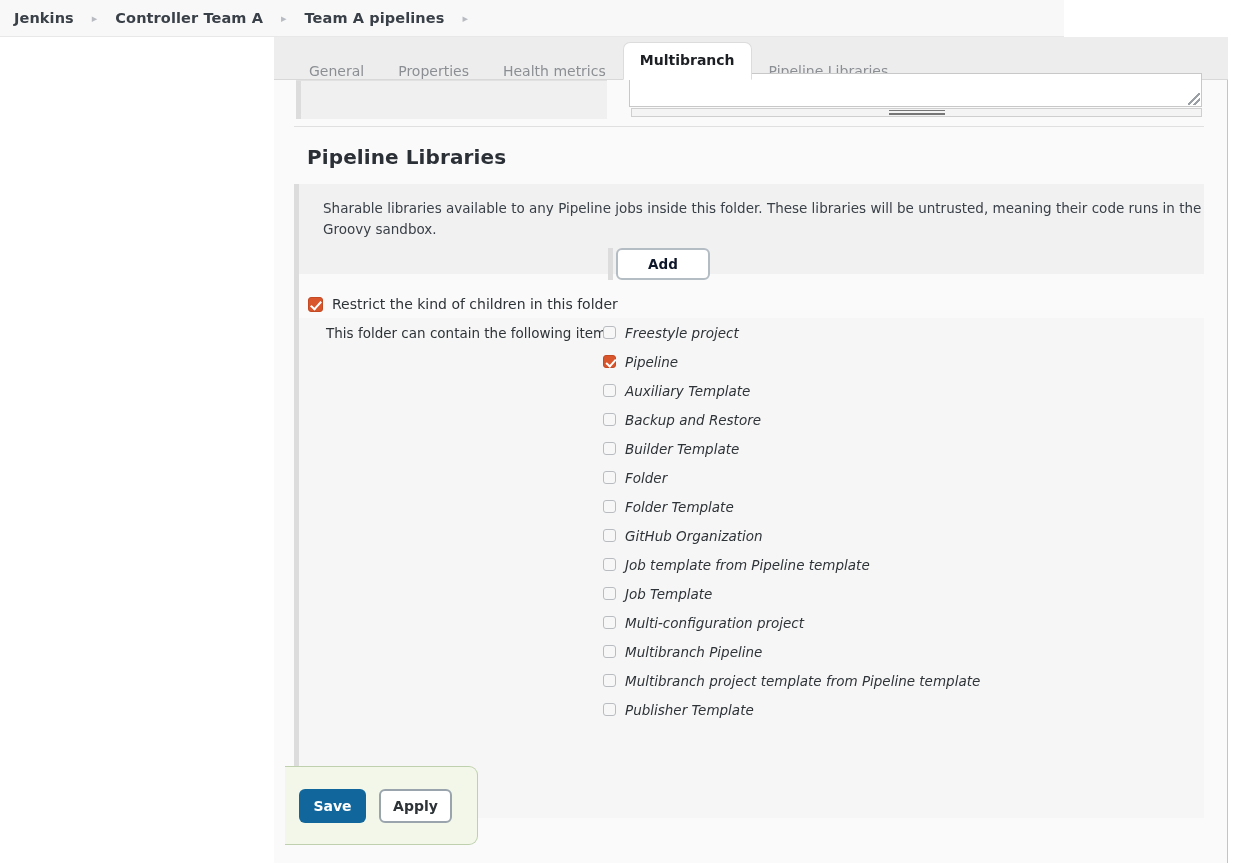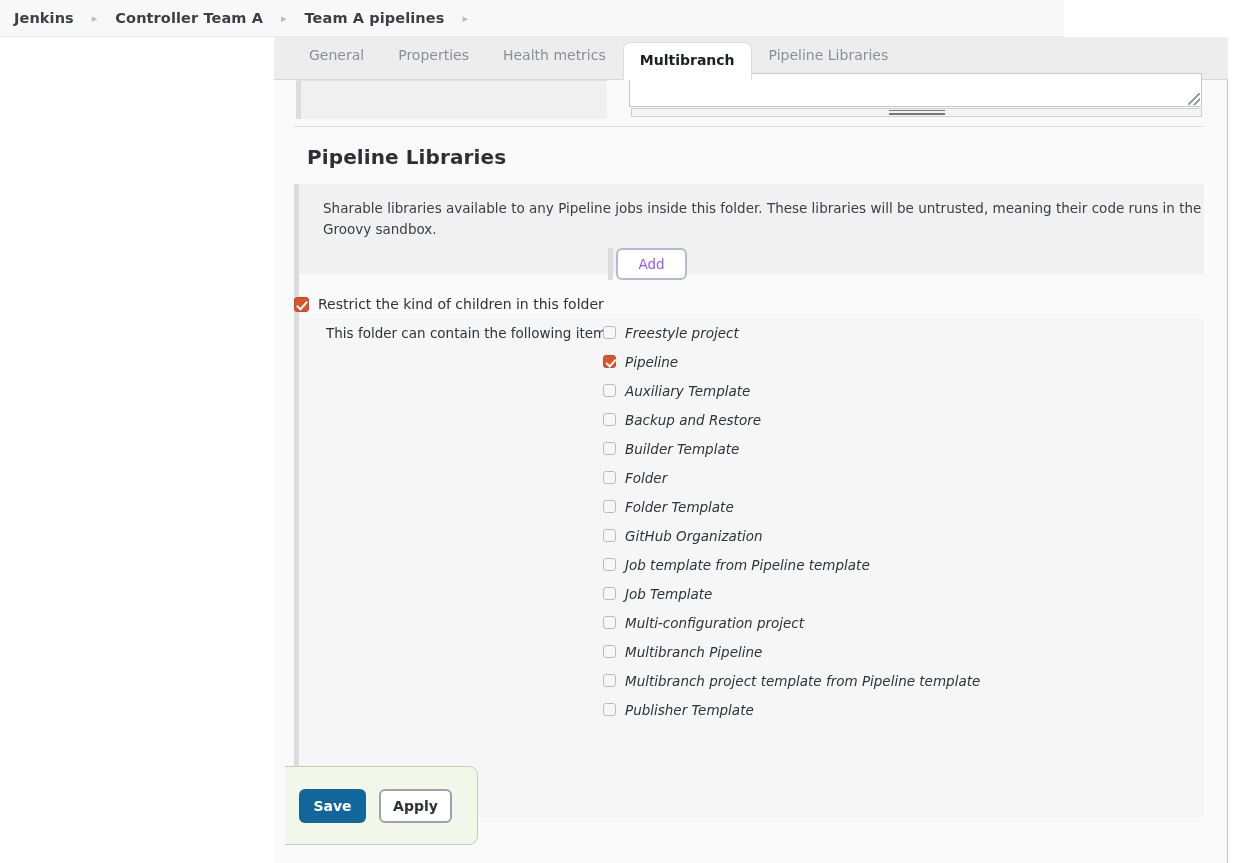--- a/index.html
+++ b/index.html
@@ -68,21 +68,21 @@
     background: #ededed;
     box-sizing: border-box;
     display: flex;
     align-items: flex-end;
     padding-left: 18px;
     border-bottom: 1px solid #d8d8d8;
   }
   .tab {
     font-size: 14px;
     color: #8b8f94;
-    padding: 10px 17px 17px 17px;
+    padding: 10px 17px 1px 17px;
     white-space: nowrap;
     cursor: pointer;
     border-radius: 7px 7px 0 0;
     position: relative;
     top: 1px;
   }
   .tab.active {
     background: #ffffff;
     color: #1c1f23;
     font-weight: bold;
@@ -216,42 +216,43 @@
     left: 314px;
     top: 64px;
     width: 5px;
     height: 32px;
     background: #dcdcdc;
   }
   #add-button {
     position: absolute;
     left: 322px;
     top: 64px;
-    width: 71px;
+    width: 94px;
     height: 32px;
     background: #ffffff;
     border: 2px solid #b4bcc4;
     border-radius: 6px;
     font-size: 13.5px;
-    font-weight: normal;
-    color: #8b5cf6;
+    font-weight: bold;
+    color: #0f172a;
     cursor: pointer;
     box-sizing: border-box;
     font-family: inherit;
   }
 
   
   #restrict-row {
     position: absolute;
     left: 20px;
     top: 210px;
     width: 910px;
     height: 28px;
     display: flex;
     align-items: center;
+    padding-left: 14px;
     box-sizing: border-box;
   }
   #restrict-guide {
     position: absolute;
     left: 0; top: -16px;
     width: 5px; height: 44px;
     background: #dcdcdc;
   }
   #restrict-label {
     font-size: 14px;

